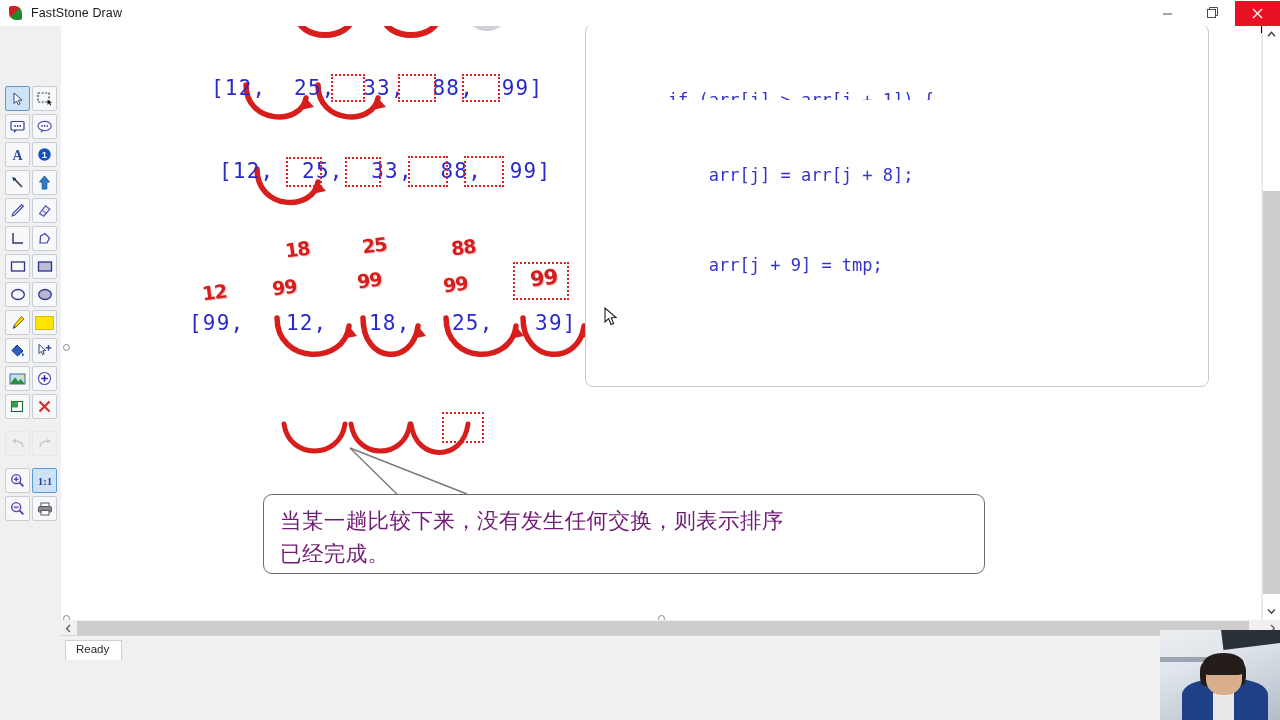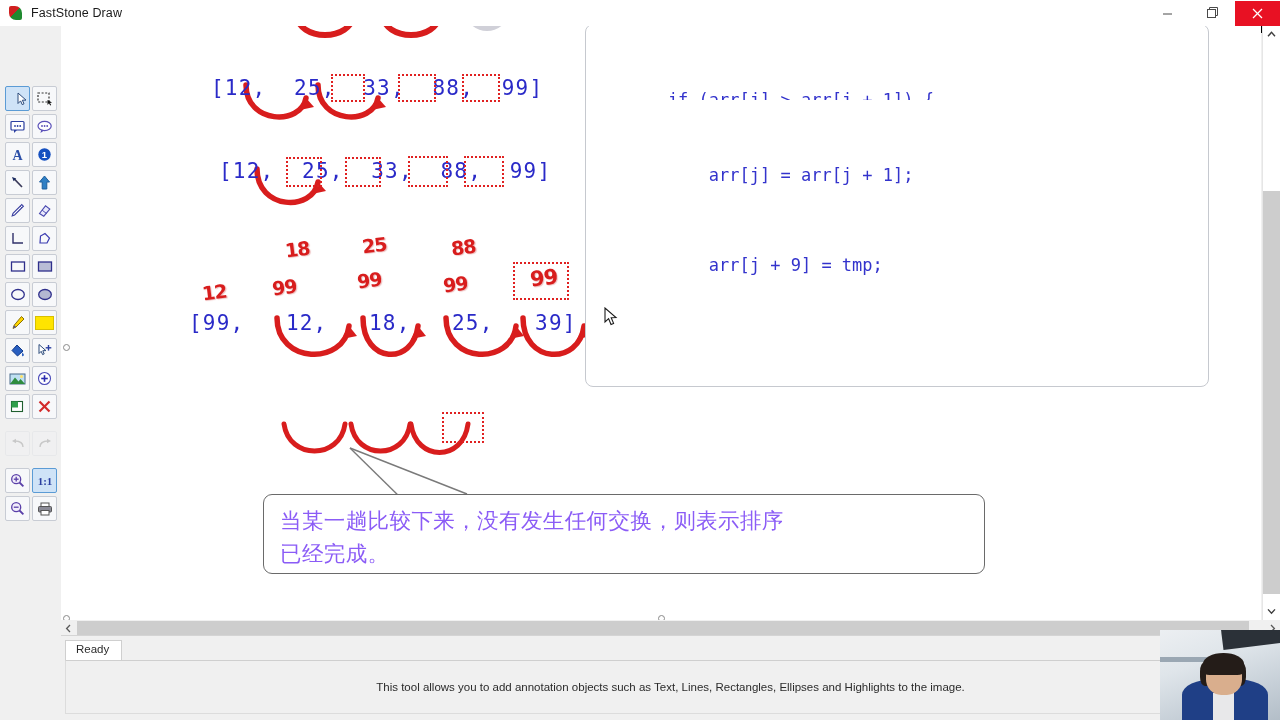--- a/index.html
+++ b/index.html
@@ -41,21 +41,21 @@
     position:absolute;left:0;top:26px;width:61px;height:694px;
     background:#f0f0f0;border-right:1px solid #cfcfcf;
   }
   .tool-grid{position:absolute;left:5px;top:60px;width:52px;}
   .trow{display:flex;gap:2px;margin-bottom:3px;}
   .tcell{
     width:25px;height:25px;border:1px solid #c8ccd4;background:#f7f8fa;
     border-radius:2px;display:flex;align-items:center;justify-content:center;
     box-sizing:border-box;position:relative;
   }
-  .tcell.sel{background:#cfe3f7;border-color:#5b9bd5;justify-content:flex-end;}
+  .tcell.sel{background:#cfe3f7;border-color:#5b9bd5;}
   .tcell.flat{border-color:#d6d9de;background:#f2f3f5;}
   .tcell.dis{opacity:.32;}
   .tgap{height:9px;}
   .tcell svg{display:block;}
   .tcell .sq-yellow{width:17px;height:12px;background:#ffe400;border:1px solid #d8c000;}
 
   
   .canvas-outer{
     position:absolute;left:61px;top:26px;width:1012px;height:694px;background:#ffffff;
   }
@@ -98,21 +98,21 @@
   .code .clip{display:block;height:15px;overflow:hidden;}
 
   
   .callout{
     position:absolute;left:202px;top:468px;width:722px;height:80px;
     border:1.5px solid #6a6a6a;border-radius:9px;background:#ffffff;
     box-sizing:border-box;
   }
   .callout-text{
     position:absolute;left:16px;top:9px;width:690px;
-    color:#8b5cf6;font-family:"DejaVu Serif","Liberation Serif",serif;
+    color:#701a75;font-family:"DejaVu Serif","Liberation Serif",serif;
     font-size:21.5px;line-height:33px;letter-spacing:.4px;
   }
   .tail{position:absolute;left:0;top:0;pointer-events:none;}
 
   .cursor{position:absolute;left:543px;top:281px;}
 
   
   .vscroll{
     position:absolute;right:0;top:26px;width:17px;height:594px;background:#ffffff;
     border-left:1px solid #e6e6e6;
@@ -485,21 +485,21 @@
       <div class="callout">
         <div class="callout-text">
           <div>当某一趟比较下来，没有发生任何交换，则表示排序</div>
           <div>已经完成。</div>
         </div>
       </div>
 
       <div class="codepanel">
         <div class="code">
           <span class="clip">        if (arr[j] &gt; arr[j + 1]) {</span>
-          <div>            arr[j] = arr[j + 1];</div>
+          <div>            arr[j] = arr[j + 8];</div>
           <div>            arr[j + 9] = tmp;</div>
           
           
           
           
           
           
           
           
         </div>
@@ -541,23 +541,20 @@
     <div class="hs-thumb"></div>
     <div class="hs-arrow" style="right:0;">
       <svg width="7" height="9" viewBox="0 0 7 9">
           <polyline points="2,1 5.4,4.5 2,8" fill="none" stroke="#5a5a5a" stroke-width="1.3"></polyline>
         </svg>
     </div>
   </div>
 
   <div class="statuswrap">
     <div class="status-tab">Ready</div>
-    <div class="status-body">
-      <div class="status-msg">This tool allows you to add annotation objects such as Text, Lines, Rectangles, Ellipses and Highlights to the image.</div>
-    </div>
   </div>
 
   <div class="webcam">
     <div class="wc-bg"></div>
     <div class="wc-dark"></div>
     <div class="wc-rail"></div>
     <div class="wc-body"></div>
     <div class="wc-collar"></div>
     <div class="wc-hair2"></div>
     <div class="wc-hair3"></div>

